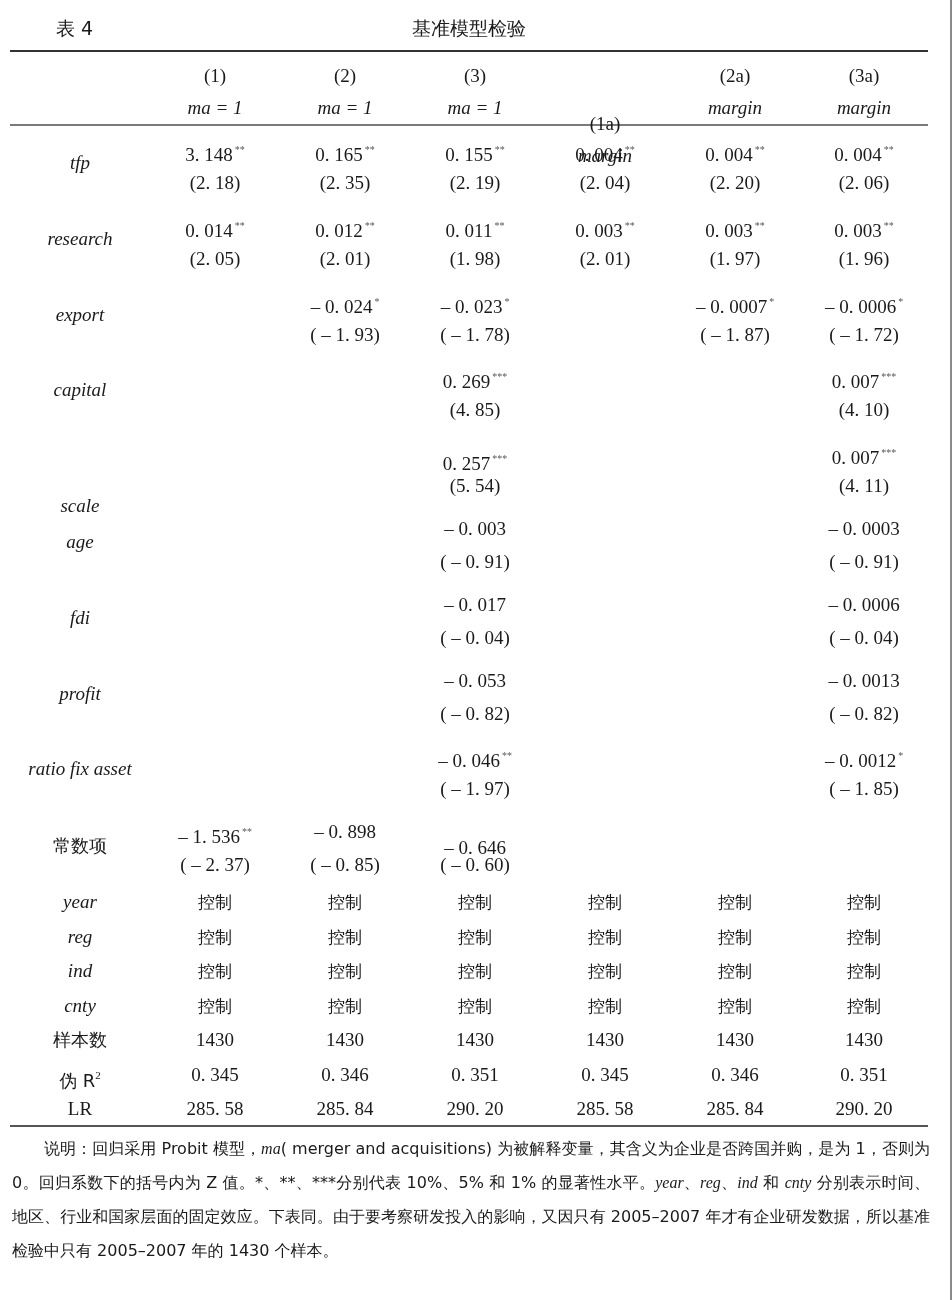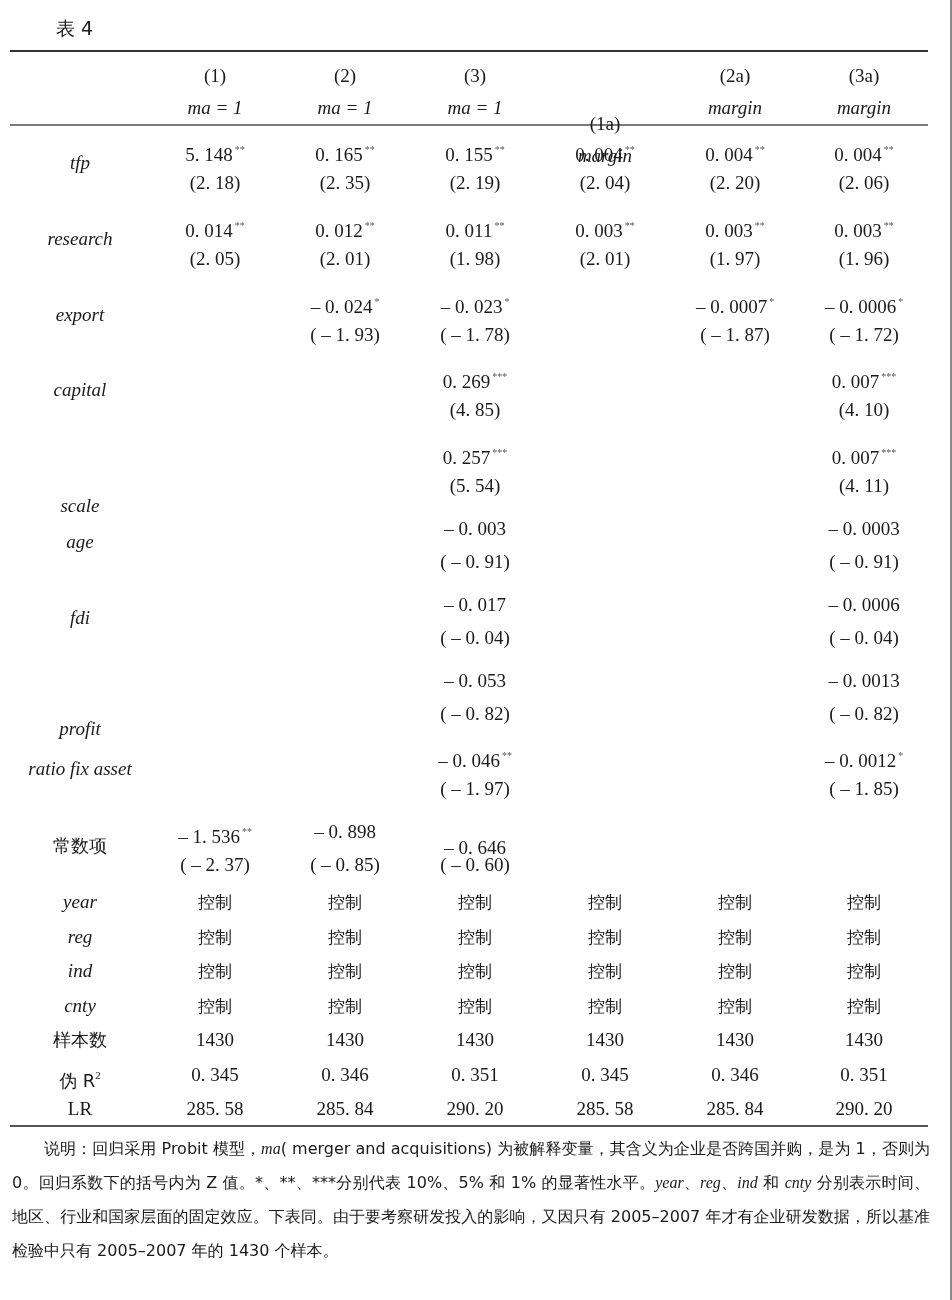--- a/index.html
+++ b/index.html
@@ -27,20 +27,21 @@
   .notes p { margin:0; }
   .notes i { font-family:"Liberation Serif",serif; }
 </style>
 </head>
 <body>
 
 <div class="right-edge"></div>
 
 <div class="caption-row">
   <span class="caption-label">表 4</span>
+  <div class="caption-title">基准模型检验</div>
 </div>
 
 <div class="rule top"></div>
 <div class="rule mid"></div>
 <div class="rule bot"></div>
 
 <div id="colheads">
     <div class="colhead" style="left: 150px;">
       <div>(1)</div>
       <div class="dep">ma = 1</div>
@@ -62,21 +63,21 @@
       <div class="dep">margin</div>
     </div>
     <div class="colhead" style="left: 799px;">
       <div>(3a)</div>
       <div class="dep">margin</div>
     </div>
   </div>
 <div id="body-rows">
     <div class="row" style="top: 134px;">
       <div class="rlabel" style="top: 18px;">tfp</div>
-      <div class="cell" style="left: 150px; top: 0px;"><span>5. 148</span><span class="star">**</span></div>
+      <div class="cell" style="left: 150px; top: 0px;"><span>3. 148</span><span class="star">**</span></div>
       <div class="cell" style="left: 150px; top: 33px;">(2. 18)</div>
       <div class="cell" style="left: 280px; top: 0px;"><span>0. 165</span><span class="star">**</span></div>
       <div class="cell" style="left: 280px; top: 33px;">(2. 35)</div>
       <div class="cell" style="left: 410px; top: 0px;"><span>0. 155</span><span class="star">**</span></div>
       <div class="cell" style="left: 410px; top: 33px;">(2. 19)</div>
       <div class="cell" style="left: 540px; top: 0px;"><span>0. 004</span><span class="star">**</span></div>
       <div class="cell" style="left: 540px; top: 33px;">(2. 04)</div>
       <div class="cell" style="left: 670px; top: 0px;"><span>0. 004</span><span class="star">**</span></div>
       <div class="cell" style="left: 670px; top: 33px;">(2. 20)</div>
       <div class="cell" style="left: 799px; top: 0px;"><span>0. 004</span><span class="star">**</span></div>
@@ -110,41 +111,41 @@
     </div>
     <div class="row" style="top: 361.4px;">
       <div class="rlabel" style="top: 18px;">capital</div>
       <div class="cell" style="left: 410px; top: 0px;"><span>0. 269</span><span class="star">***</span></div>
       <div class="cell" style="left: 410px; top: 33px;">(4. 85)</div>
       <div class="cell" style="left: 799px; top: 0px;"><span>0. 007</span><span class="star">***</span></div>
       <div class="cell" style="left: 799px; top: 33px;">(4. 10)</div>
     </div>
     <div class="row" style="top: 437.2px;">
       <div class="rlabel" style="top: 18px; margin-top: 40px;">scale</div>
-      <div class="cell" style="left: 410px; top: 0px; text-align: center;"><span>0. 257</span><span class="star">***</span></div>
+      <div class="cell" style="left: 410px; top: 6px; text-align: center;"><span>0. 257</span><span class="star">***</span></div>
       <div class="cell" style="left: 410px; top: 33px;">(5. 54)</div>
       <div class="cell" style="left: 799px; top: 0px;"><span>0. 007</span><span class="star">***</span></div>
       <div class="cell" style="left: 799px; top: 33px;">(4. 11)</div>
     </div>
     <div class="row" style="top: 513px;">
       <div class="rlabel" style="top: 18px;">age</div>
       <div class="cell" style="left: 410px; top: 0px;"><span>– 0. 003</span></div>
       <div class="cell" style="left: 410px; top: 33px;">( – 0. 91)</div>
       <div class="cell" style="left: 799px; top: 0px;"><span>– 0. 0003</span></div>
       <div class="cell" style="left: 799px; top: 33px;">( – 0. 91)</div>
     </div>
     <div class="row" style="top: 588.8px;">
       <div class="rlabel" style="top: 18px;">fdi</div>
       <div class="cell" style="left: 410px; top: 0px;"><span>– 0. 017</span></div>
       <div class="cell" style="left: 410px; top: 33px;">( – 0. 04)</div>
       <div class="cell" style="left: 799px; top: 0px;"><span>– 0. 0006</span></div>
       <div class="cell" style="left: 799px; top: 33px;">( – 0. 04)</div>
     </div>
     <div class="row" style="top: 664.6px;">
-      <div class="rlabel" style="top: 18px; margin-top: 35px;">profit</div>
+      <div class="rlabel" style="top: 18px;">profit</div>
       <div class="cell" style="left: 410px; top: 0px;"><span>– 0. 053</span></div>
       <div class="cell" style="left: 410px; top: 33px;">( – 0. 82)</div>
       <div class="cell" style="left: 799px; top: 0px;"><span>– 0. 0013</span></div>
       <div class="cell" style="left: 799px; top: 33px;">( – 0. 82)</div>
     </div>
     <div class="row" style="top: 740.4px;">
       <div class="rlabel" style="top: 18px;">ratio fix asset</div>
       <div class="cell" style="left: 410px; top: 0px;"><span>– 0. 046</span><span class="star">**</span></div>
       <div class="cell" style="left: 410px; top: 33px;">( – 1. 97)</div>
       <div class="cell" style="left: 799px; top: 0px;"><span>– 0. 0012</span><span class="star">*</span></div>

